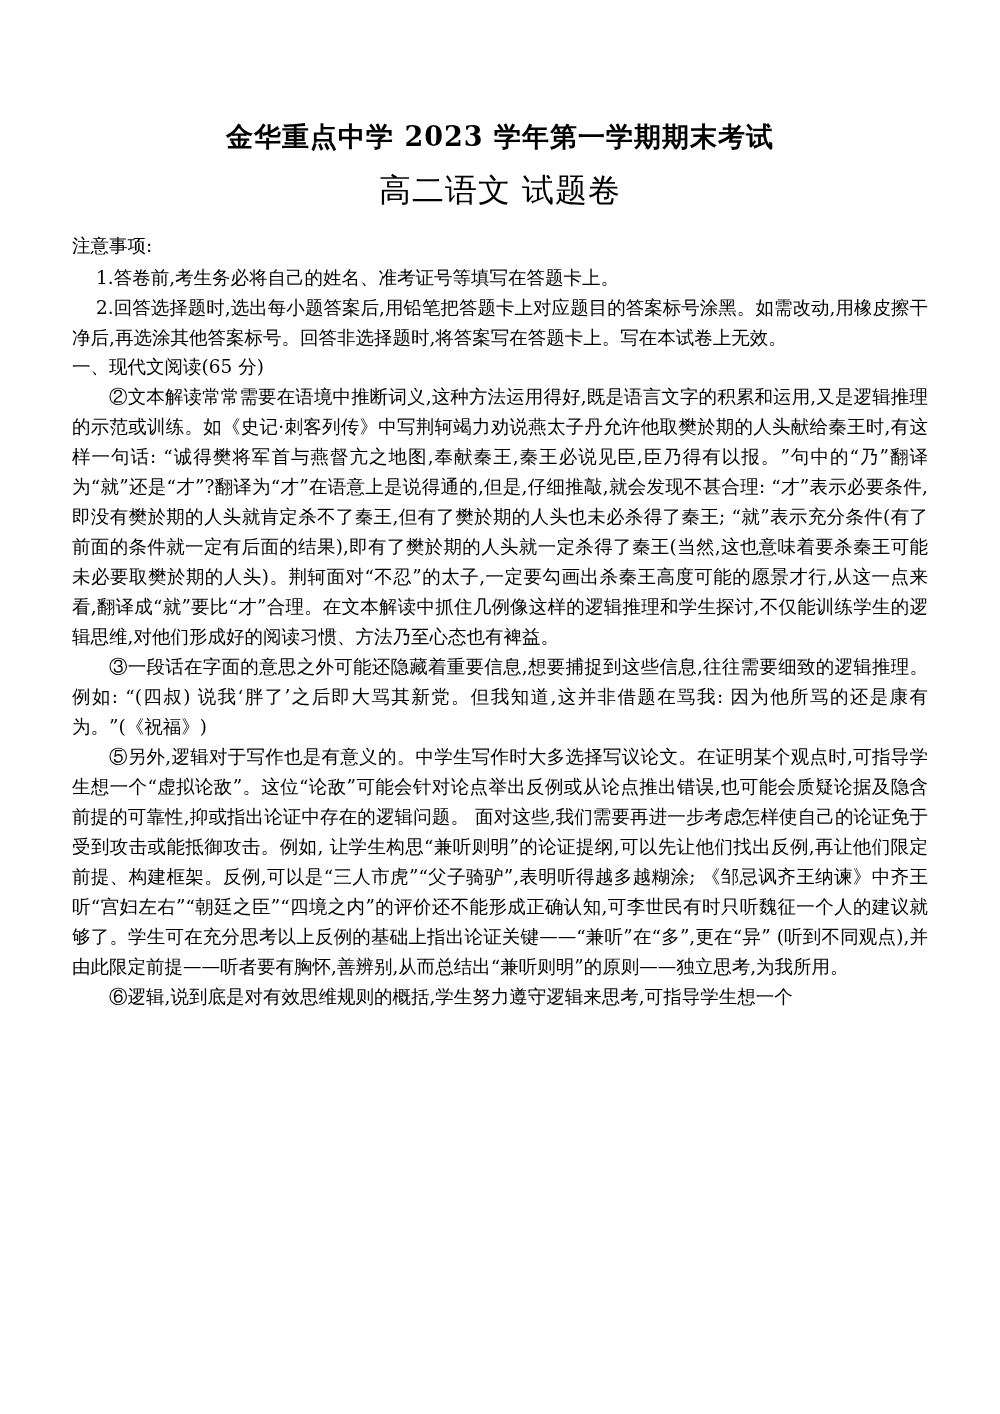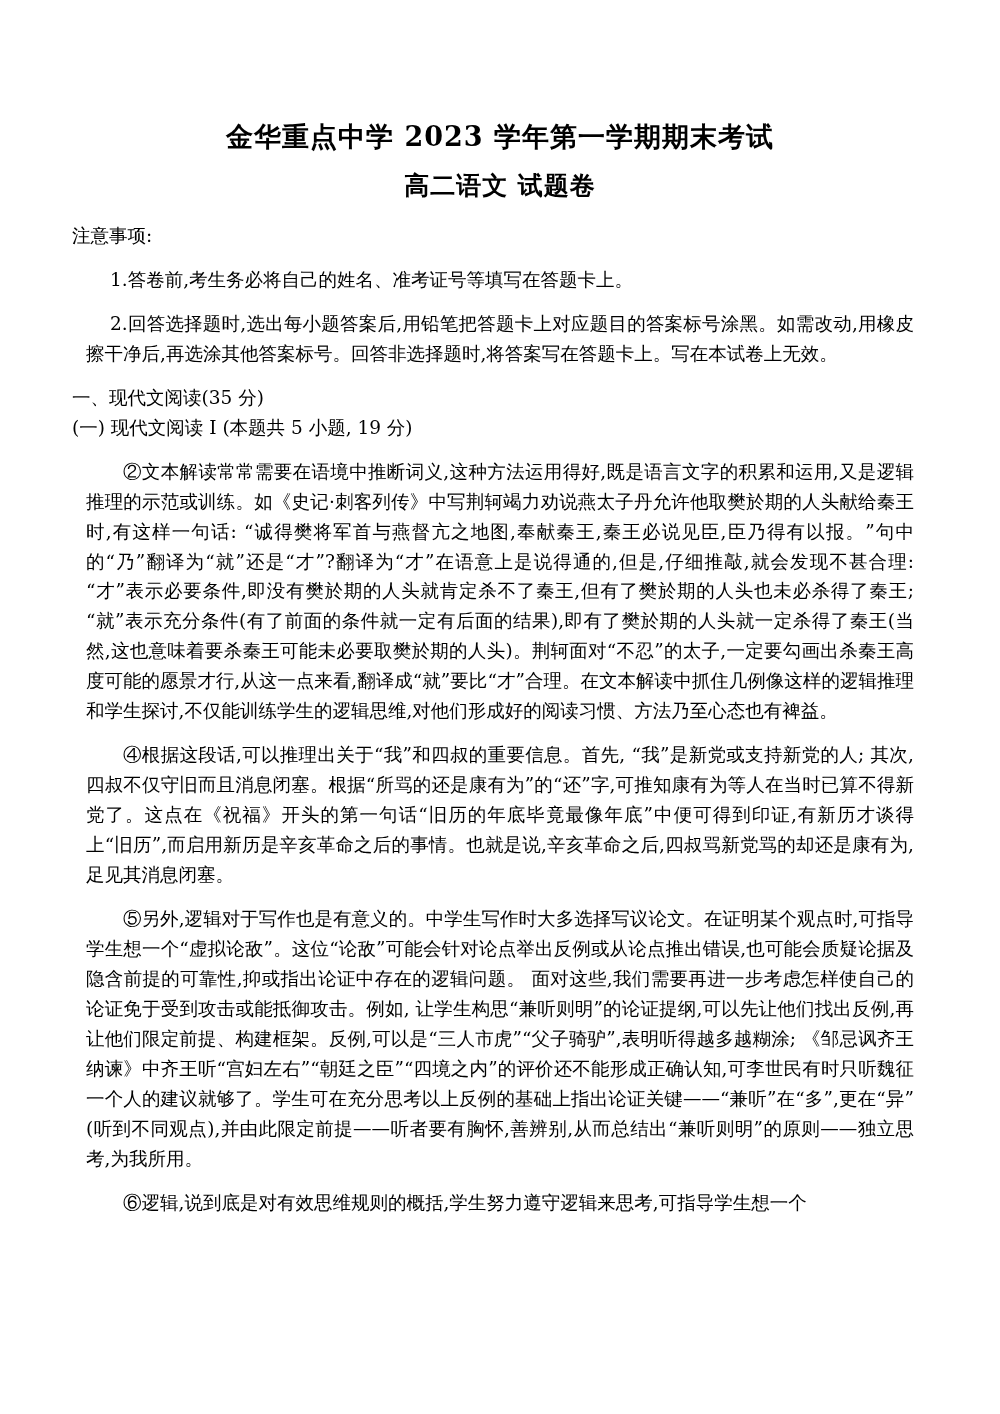--- a/index.html
+++ b/index.html
@@ -23,35 +23,35 @@
   .title-main {
     text-align: center;
     font-size: 27px;
     font-weight: bold;
     letter-spacing: 1px;
     line-height: 1.4;
     margin: 0 0 12px 0;
   }
   .title-sub {
     text-align: center;
-    font-size: 25px;
-    font-weight: bold;
+    font-size: 32px;
+    font-weight: normal;
     letter-spacing: 1px;
     line-height: 1.4;
     margin: 0 0 18px 0;
   }
   .notice-head {
     font-size: 18.5px;
     line-height: 1.62;
     margin: 16px 0 2px 0;
   }
   p.para {
     font-size: 18.5px;
     line-height: 1.62;
-    margin: 14px;
+    margin: 0;
     text-align: justify;
     text-justify: inter-ideograph;
     letter-spacing: 0px;
   }
   p.indent1 {
     text-indent: 1.3em;
   }
   p.indent2 {
     text-indent: 2em;
   }
@@ -67,22 +67,21 @@
 <div class="page">
 
   <h1 class="title-main">金华重点中学 2023 学年第一学期期末考试</h1>
   <h2 class="title-sub">高二语文 试题卷</h2>
 
   <div class="notice-head">注意事项:</div>
 
   <p class="para indent1">1.答卷前,考生务必将自己的姓名、准考证号等填写在答题卡上。</p>
   <p class="para indent1">2.回答选择题时,选出每小题答案后,用铅笔把答题卡上对应题目的答案标号涂黑。如需改动,用橡皮擦干净后,再选涂其他答案标号。回答非选择题时,将答案写在答题卡上。写在本试卷上无效。</p>
 
-  <p class="section-line">一、现代文阅读(35 分)</p>
-  <p class="section-line">(一) 现代文阅读 I (本题共 5 小题, 19 分)</p>
+  <p class="section-line">一、现代文阅读(65 分)</p>
 
 
   <p class="para indent2">②文本解读常常需要在语境中推断词义,这种方法运用得好,既是语言文字的积累和运用,又是逻辑推理的示范或训练。如《史记·刺客列传》中写荆轲竭力劝说燕太子丹允许他取樊於期的人头献给秦王时,有这样一句话: “诚得樊将军首与燕督亢之地图,奉献秦王,秦王必说见臣,臣乃得有以报。”句中的“乃”翻译为“就”还是“才”?翻译为“才”在语意上是说得通的,但是,仔细推敲,就会发现不甚合理: “才”表示必要条件,即没有樊於期的人头就肯定杀不了秦王,但有了樊於期的人头也未必杀得了秦王; “就”表示充分条件(有了前面的条件就一定有后面的结果),即有了樊於期的人头就一定杀得了秦王(当然,这也意味着要杀秦王可能未必要取樊於期的人头)。荆轲面对“不忍”的太子,一定要勾画出杀秦王高度可能的愿景才行,从这一点来看,翻译成“就”要比“才”合理。在文本解读中抓住几例像这样的逻辑推理和学生探讨,不仅能训练学生的逻辑思维,对他们形成好的阅读习惯、方法乃至心态也有裨益。</p>
-  <p class="para indent2">④根据这段话,可以推理出关于“我”和四叔的重要信息。首先, “我”是新党或支持新党的人; 其次,四叔不仅守旧而且消息闭塞。根据“所骂的还是康有为”的“还”字,可推知康有为等人在当时已算不得新党了。这点在《祝福》开头的第一句话“旧历的年底毕竟最像年底”中便可得到印证,有新历才谈得上“旧历”,而启用新历是辛亥革命之后的事情。也就是说,辛亥革命之后,四叔骂新党骂的却还是康有为,足见其消息闭塞。</p>
+  <p class="para indent2">③一段话在字面的意思之外可能还隐藏着重要信息,想要捕捉到这些信息,往往需要细致的逻辑推理。例如: “(四叔) 说我‘胖了’之后即大骂其新党。但我知道,这并非借题在骂我: 因为他所骂的还是康有为。”(《祝福》)</p>
   <p class="para indent2">⑤另外,逻辑对于写作也是有意义的。中学生写作时大多选择写议论文。在证明某个观点时,可指导学生想一个“虚拟论敌”。这位“论敌”可能会针对论点举出反例或从论点推出错误,也可能会质疑论据及隐含前提的可靠性,抑或指出论证中存在的逻辑问题。 面对这些,我们需要再进一步考虑怎样使自己的论证免于受到攻击或能抵御攻击。例如, 让学生构思“兼听则明”的论证提纲,可以先让他们找出反例,再让他们限定前提、构建框架。反例,可以是“三人市虎”“父子骑驴”,表明听得越多越糊涂; 《邹忌讽齐王纳谏》中齐王听“宫妇左右”“朝廷之臣”“四境之内”的评价还不能形成正确认知,可李世民有时只听魏征一个人的建议就够了。学生可在充分思考以上反例的基础上指出论证关键——“兼听”在“多”,更在“异” (听到不同观点),并由此限定前提——听者要有胸怀,善辨别,从而总结出“兼听则明”的原则——独立思考,为我所用。</p>
   <p class="para indent2">⑥逻辑,说到底是对有效思维规则的概括,学生努力遵守逻辑来思考,可指导学生想一个</p>
 
 </div>
 
 </body></html>

